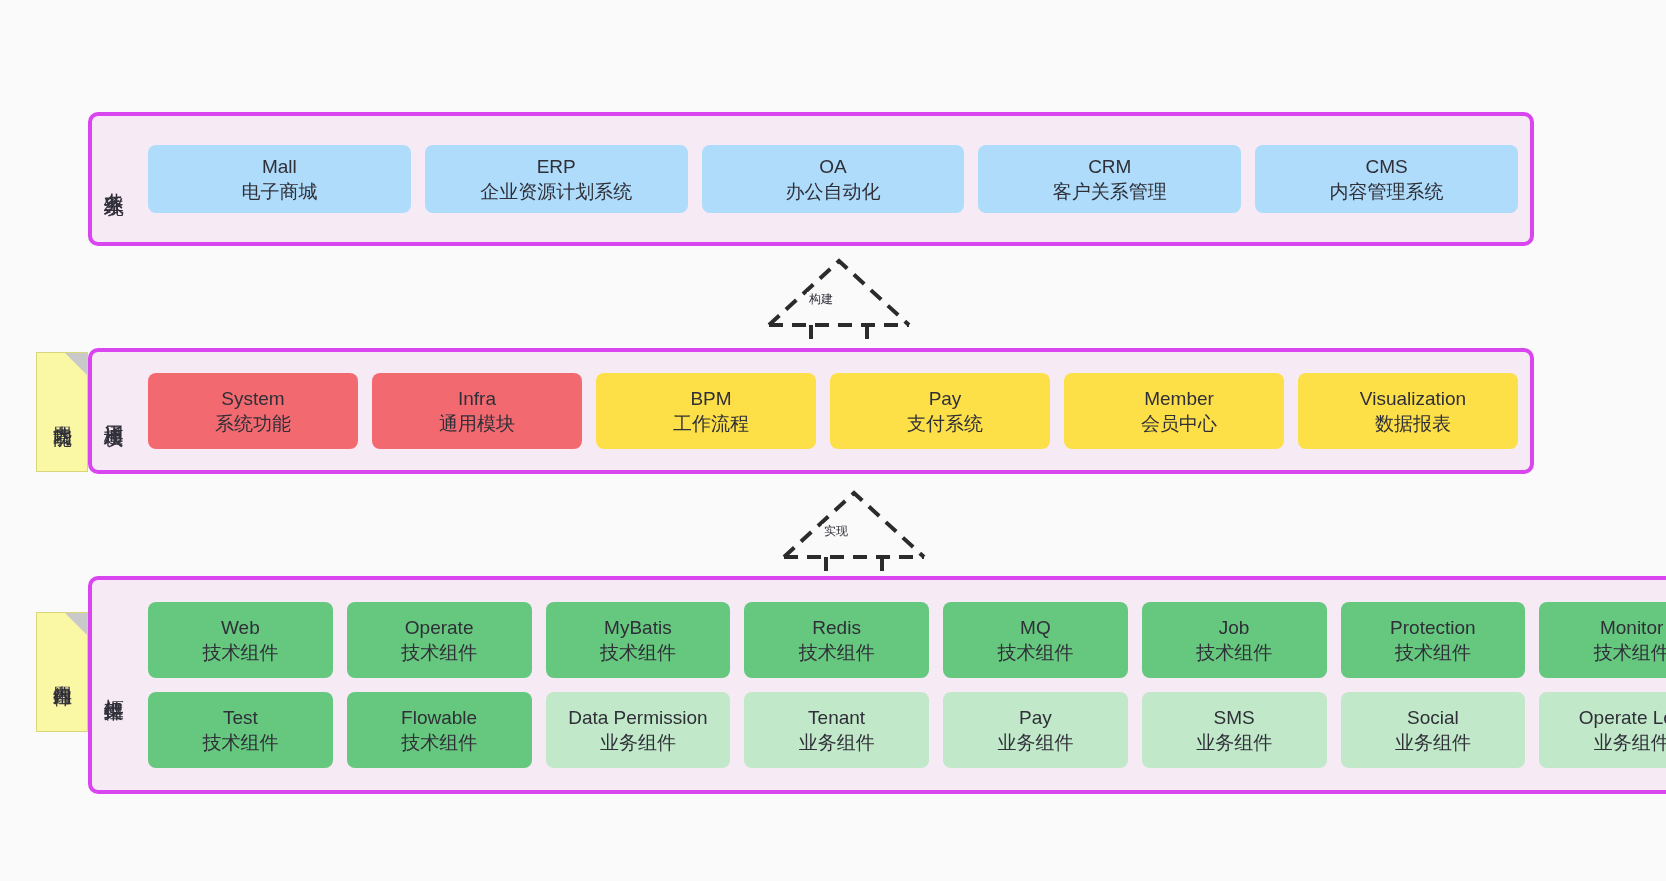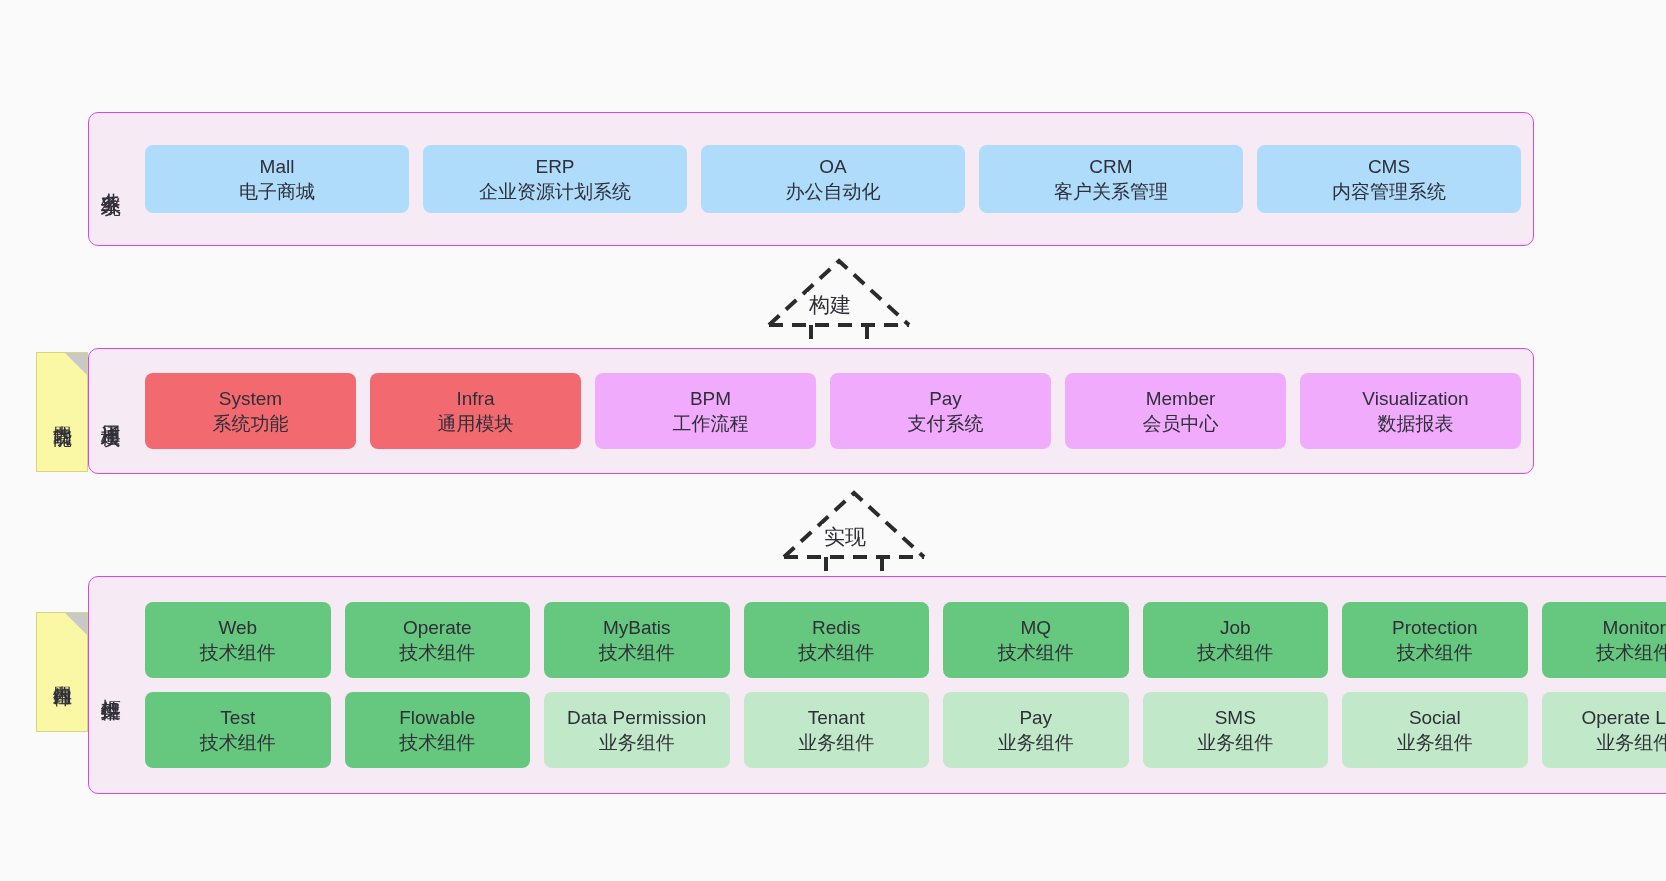--- a/index.html
+++ b/index.html
@@ -21,21 +21,21 @@
     left: 0; top: 0;
     width: 1666px;
     height: 881px;
     background: #fafafa;
   }
 
   
   .layer {
     position: absolute;
     background: #f6eaf5;
-    border: 1px solid #d946ef;
+    border: 4px solid #d946ef;
     border-radius: 10px;
     box-sizing: border-box;
     display: flex;
     align-items: stretch;
   }
 
   .layer-title {
     width: 44px;
     flex: 0 0 44px;
     display: flex;
@@ -83,21 +83,21 @@
     box-sizing: border-box;
     padding: 4px 6px;
     min-width: 0;
   }
   .card .en { white-space: nowrap; }
   .card .cn { white-space: nowrap; }
   .card.wrap-en .en { white-space: normal; }
 
   .c-blue       { background: #aedcfa; }
   .c-red        { background: #f26a70; }
-  .c-pink       { background: #f0abfc; padding-left: 16px; }
+  .c-pink       { background: #fde047; padding-left: 16px; }
   .c-green      { background: #66c77e; }
   .c-lightgreen { background: #c1e8c9; }
 
   
   #layer-business { left: 88px;  top: 112px; width: 1446px; height: 134px; }
   #layer-common   { left: 88px;  top: 348px; width: 1446px; height: 126px; }
   #layer-frame    { left: 88px;  top: 576px; width: 1652px; height: 218px; }
 
   #layer-business .card { height: 68px; }
   #layer-common   .card { height: 76px; }
@@ -141,21 +141,21 @@
   }
   #arrow-build  { left: 755px; top: 255px; }
   #arrow-impl   { left: 770px; top: 487px; }
 
   .arrow-group svg { display: block; }
 
   .arrow-label {
     position: absolute;
     left: 52px;
     top: 37px;
-    font-size: 21px;
+    font-size: 12px;
     color: #2f2f38;
     background: #fafafa;
     padding: 0 2px;
     line-height: 1.2;
     white-space: nowrap;
     user-select: none;
   }
 </style>
 </head>
 <body>

